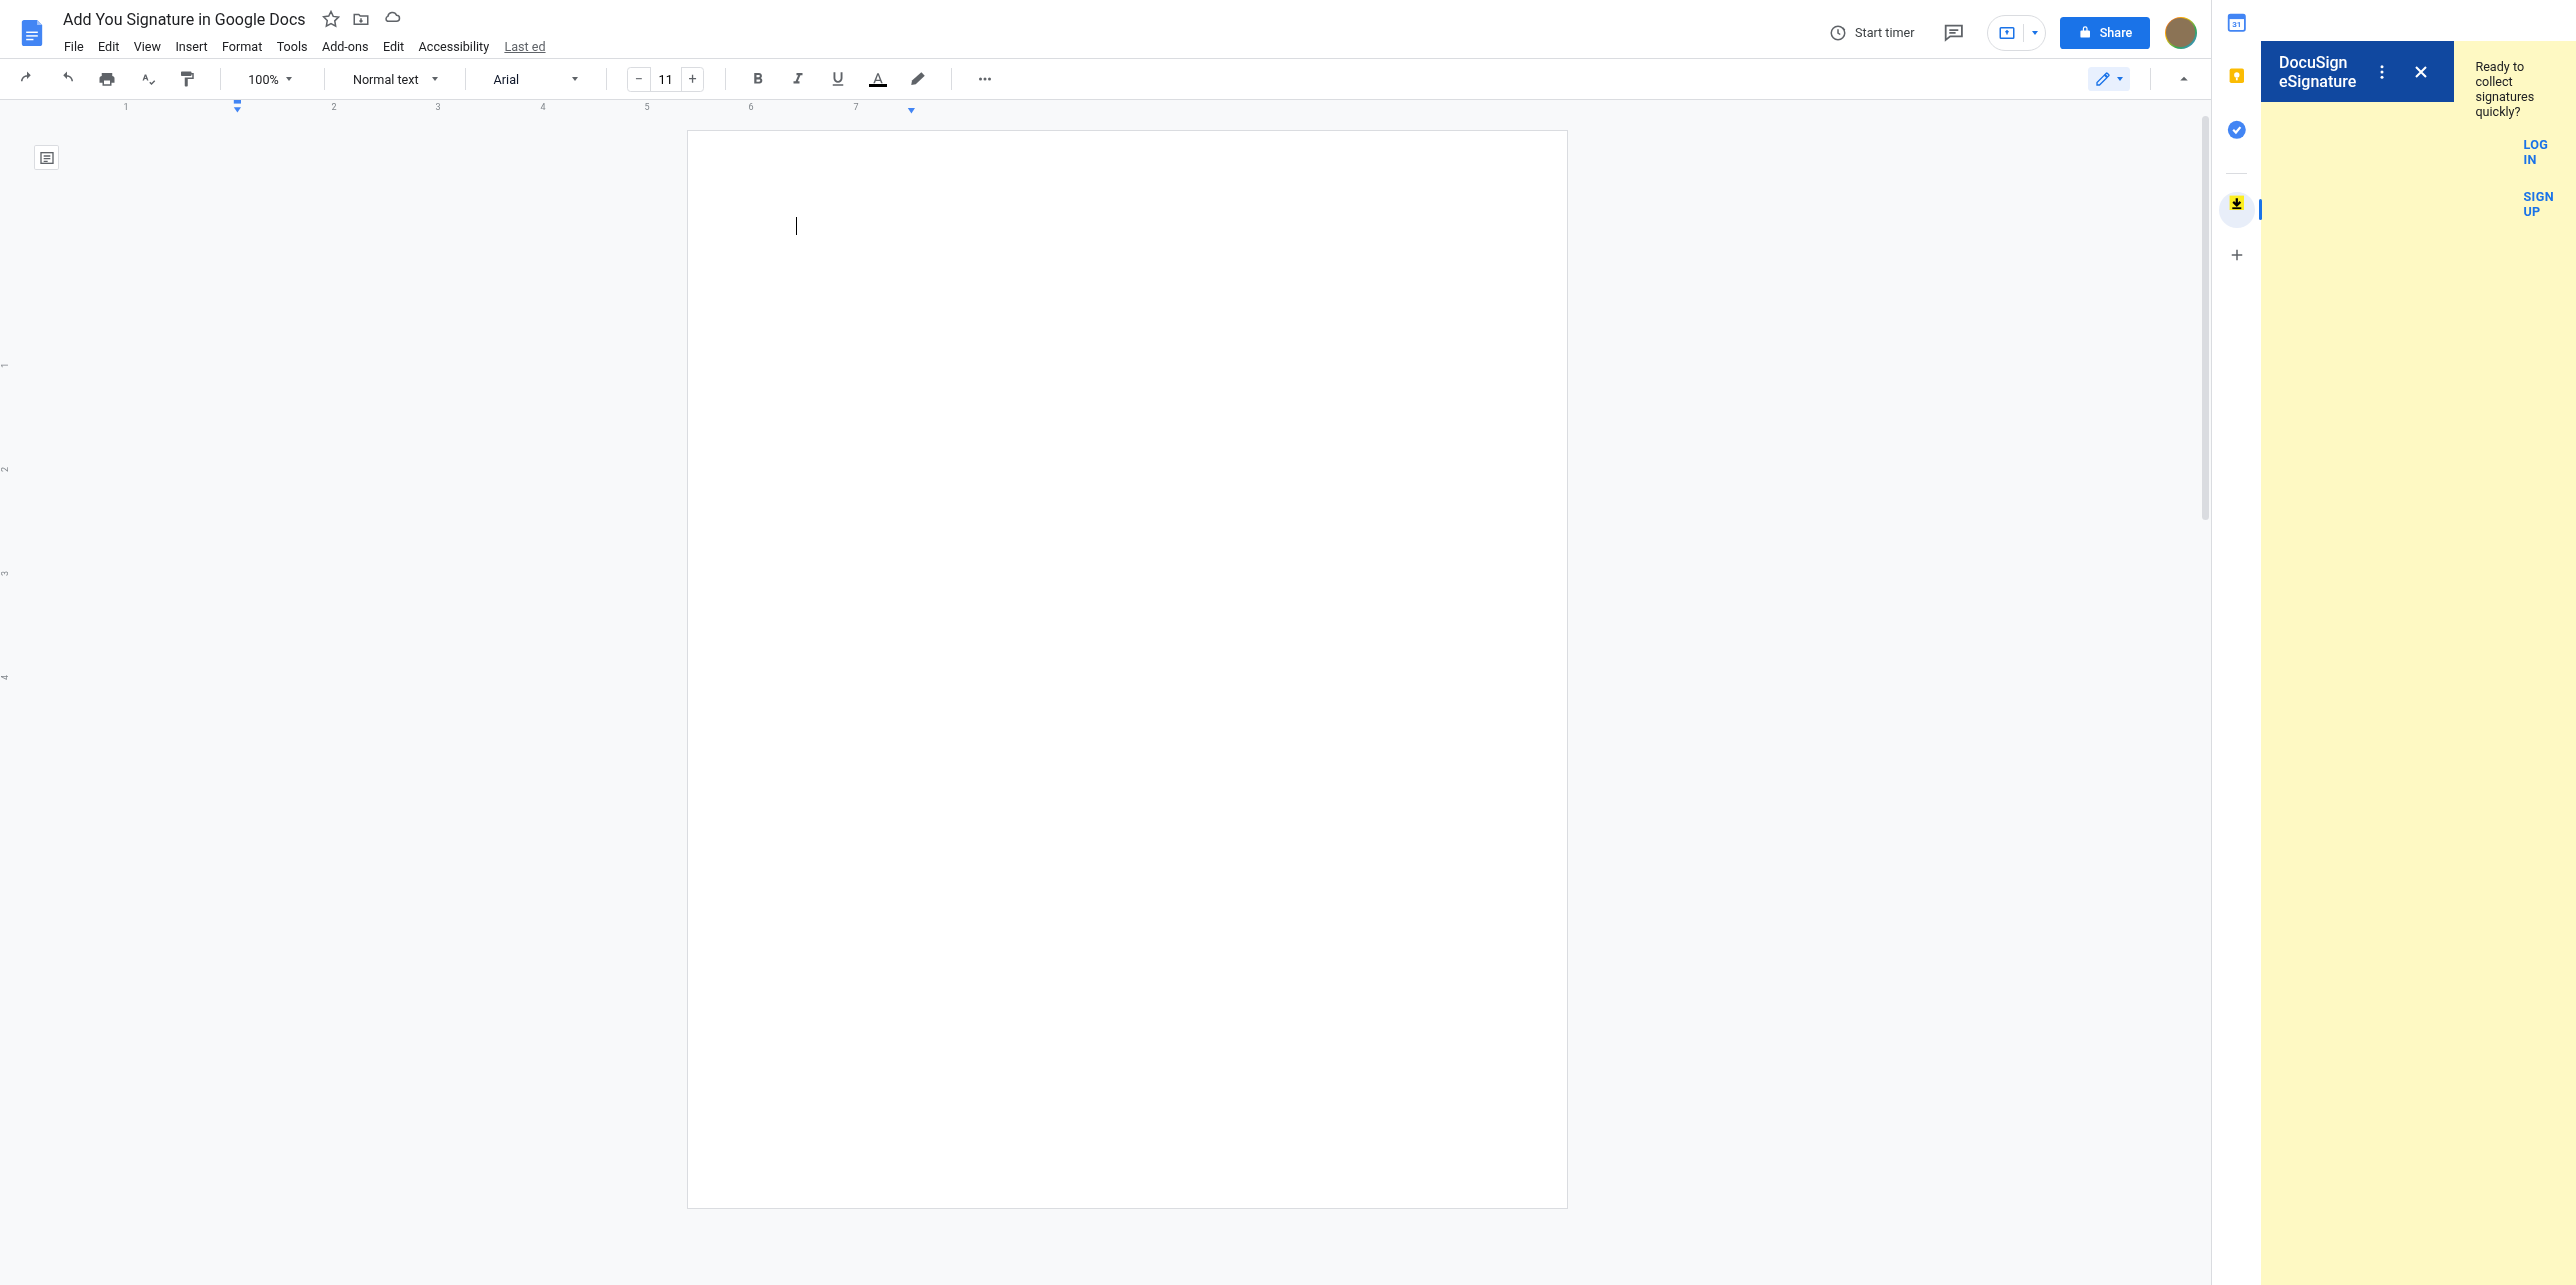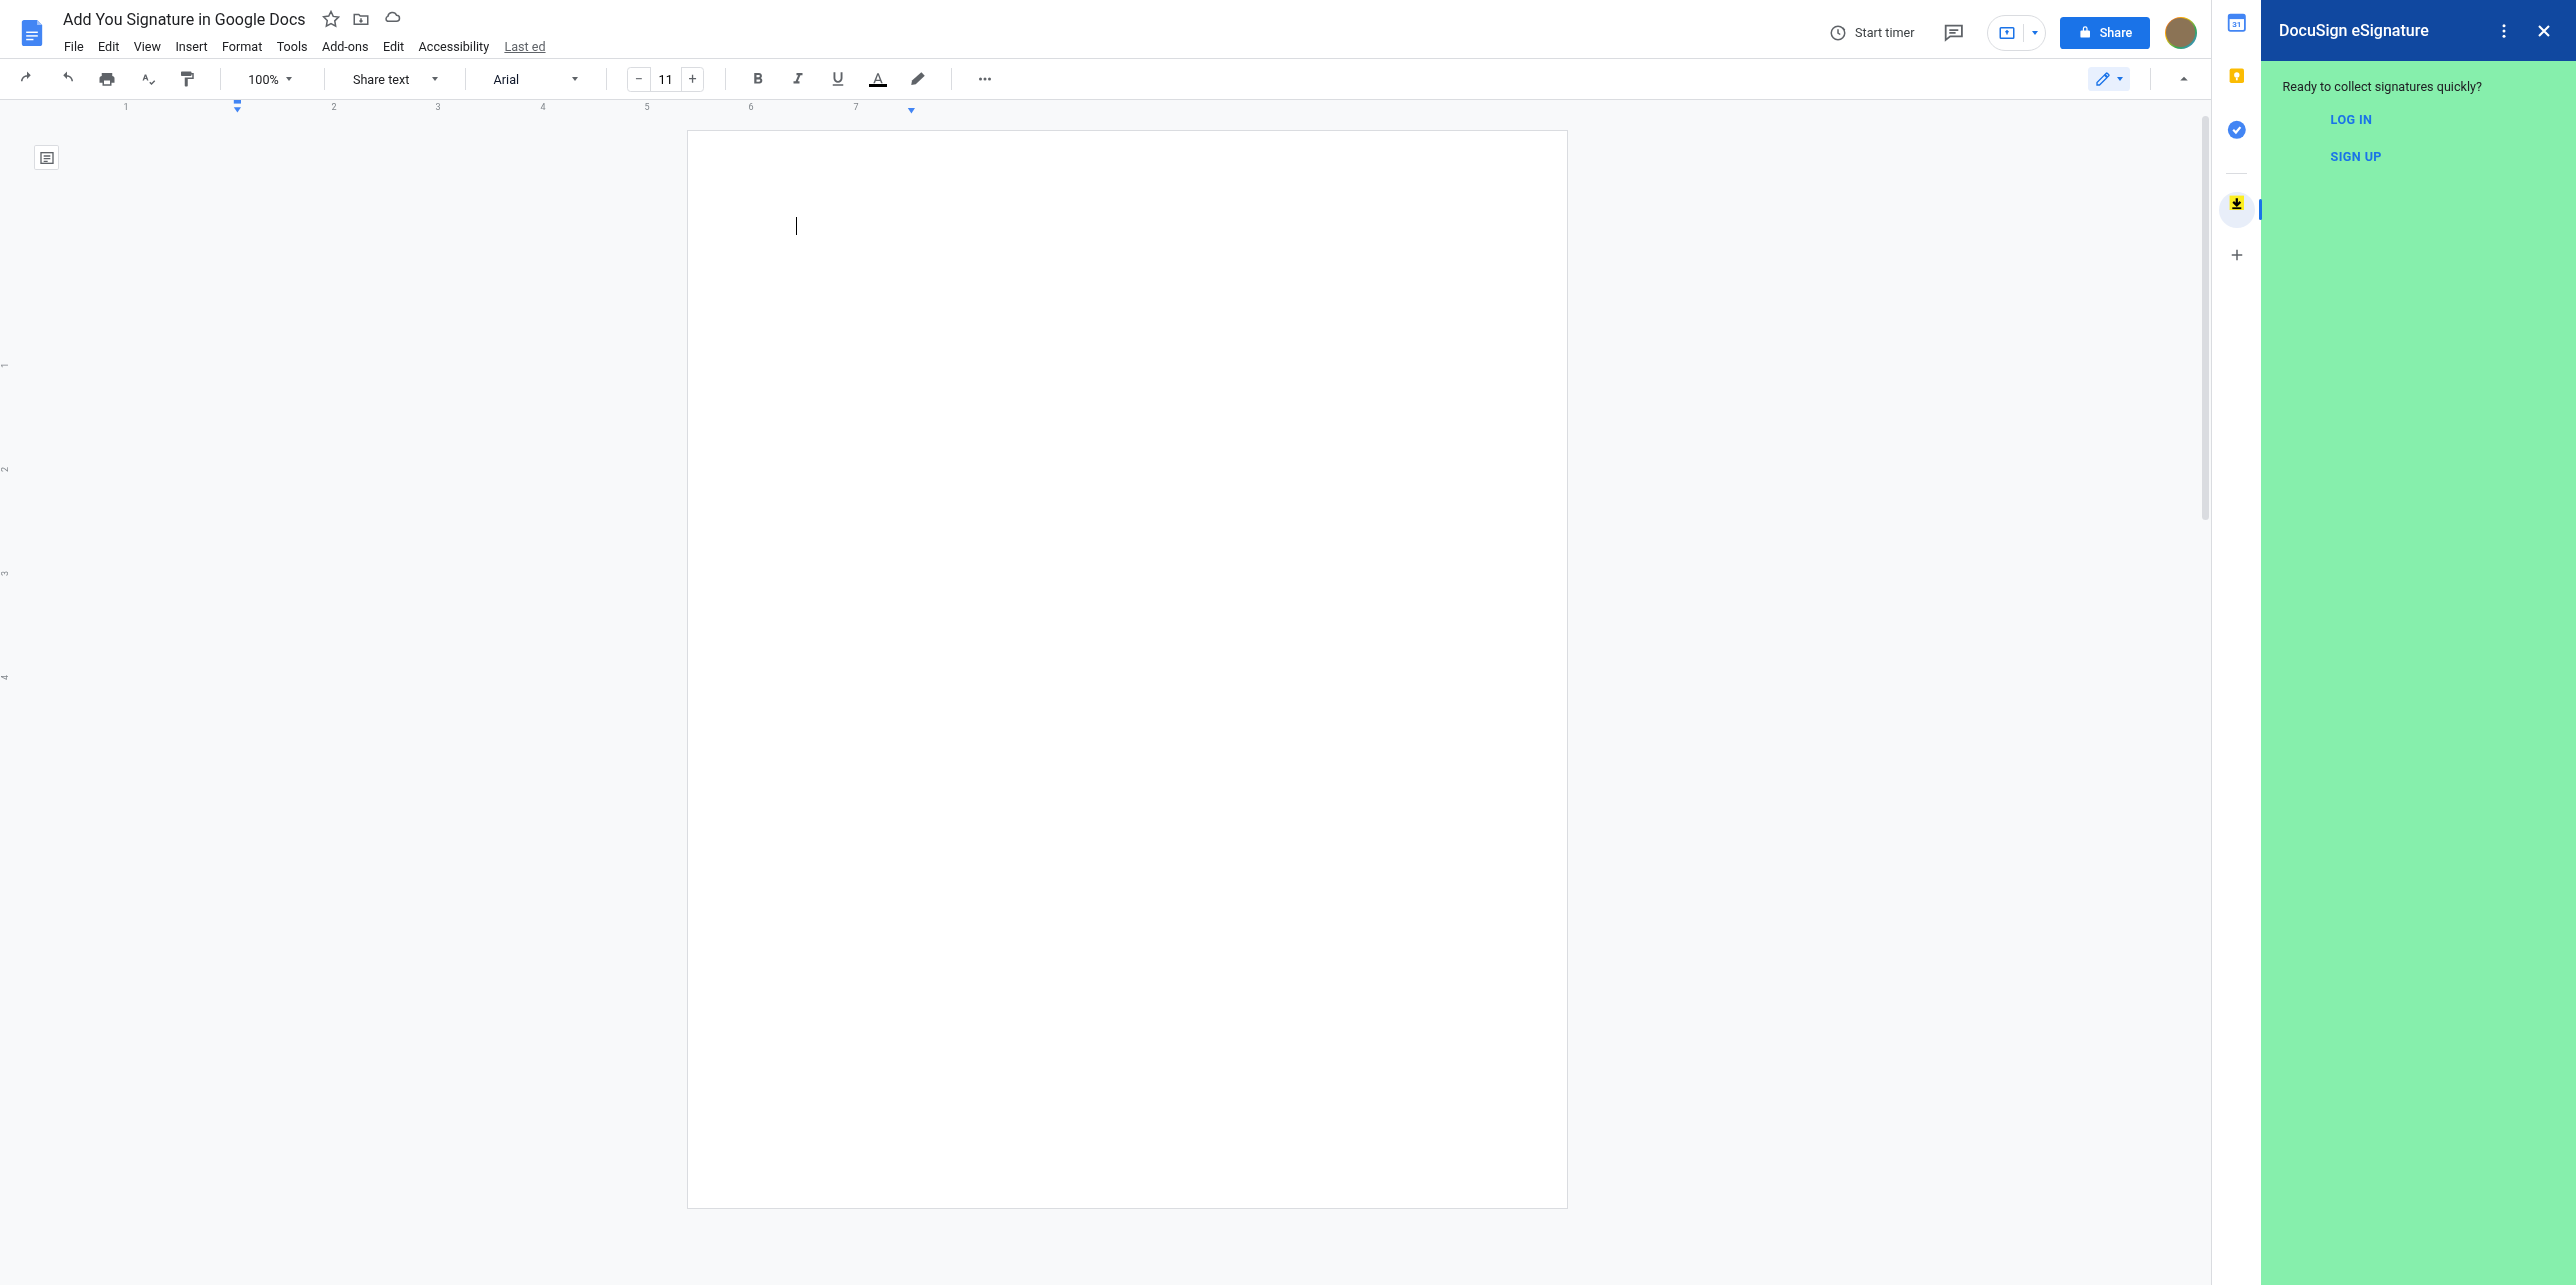--- a/index.html
+++ b/index.html
@@ -65,21 +65,21 @@
     @keyframes blink { 50% { opacity: 0; } }
     
     
     .side-rail { width: 50px; border-left: 0.9px solid #dadce0; display: flex; flex-direction: column; align-items: center; padding-top: 10.8px; gap: 18px; }
     .rail-icon { width: 36px; height: 36px; display: flex; justify-content: center; cursor: pointer; border-radius: 50%; position: relative; }
     .rail-icon.active { background: #e8eef9; }
     .rail-icon.active::after { content: ''; position: absolute; right: -7.2px; top: 7.2px; width: 2.7px; height: 21.6px; background: #1a73e8; border-radius: 2.7px; }
     .rail-sep { width: 21.6px; height: 0.9px; background: #dadce0; }
     
     
-    .docusign-panel { width: 315px; display: flex; flex-direction: column; background: #86efac; }
+    .docusign-panel { width: 315px; display: flex; flex-direction: row; background: #fef9c3; margin-top: 41px; }
     .ds-header { background: #1048a0; color: #fff; height: 61px; display: flex; align-items: center; padding: 0 18px; gap: 10.8px; }
     .ds-title { font-size: 16px; font-weight: 500; flex: 1; }
     .ds-header-btn { width: 29px; height: 29px; display: flex; align-items: center; justify-content: center; cursor: pointer; color: #fff; }
     .ds-body { padding: 18px 21.6px; }
     .ds-text { font-size: 12.6px; color: #202124; margin-bottom: 18px; }
     .ds-link { font-size: 12.6px; font-weight: 700; color: #1a73e8; cursor: pointer; margin-bottom: 21.6px; letter-spacing: 0.4px; padding-left: 48px; }
     
     .chevron-down { width: 0; height: 0; border-left: 3.6px solid transparent; border-right: 3.6px solid transparent; border-top: 4.5px solid #5f6368; }
     
     .scrollbar-track { position: absolute; right: 0; top: 0; width: 10.8px; height: 100%; }
@@ -197,21 +197,21 @@
               <path d="M18 4V3c0-.55-.45-1-1-1H5c-.55 0-1 .45-1 1v4c0 .55.45 1 1 1h12c.55 0 1-.45 1-1V6h1v4H9v11c0 .55.45 1 1 1h2c.55 0 1-.45 1-1v-9h8V4h-3z"></path>
             </svg>
           </div>
         <div class="tool-sep"></div>
         <div class="zoom-select">
           <span>100%</span>
           <div class="chevron-down"></div>
         </div>
         <div class="tool-sep"></div>
         <div class="style-select">
-          <span>Share text</span>
+          <span>Normal text</span>
           <div class="chevron-down"></div>
         </div>
         <div class="tool-sep"></div>
         <div class="font-select">
           <span>Arial</span>
           <div class="chevron-down"></div>
         </div>
         <div class="tool-sep"></div>
         <div class="font-size-group">
           <div class="font-size-btn">−</div>

